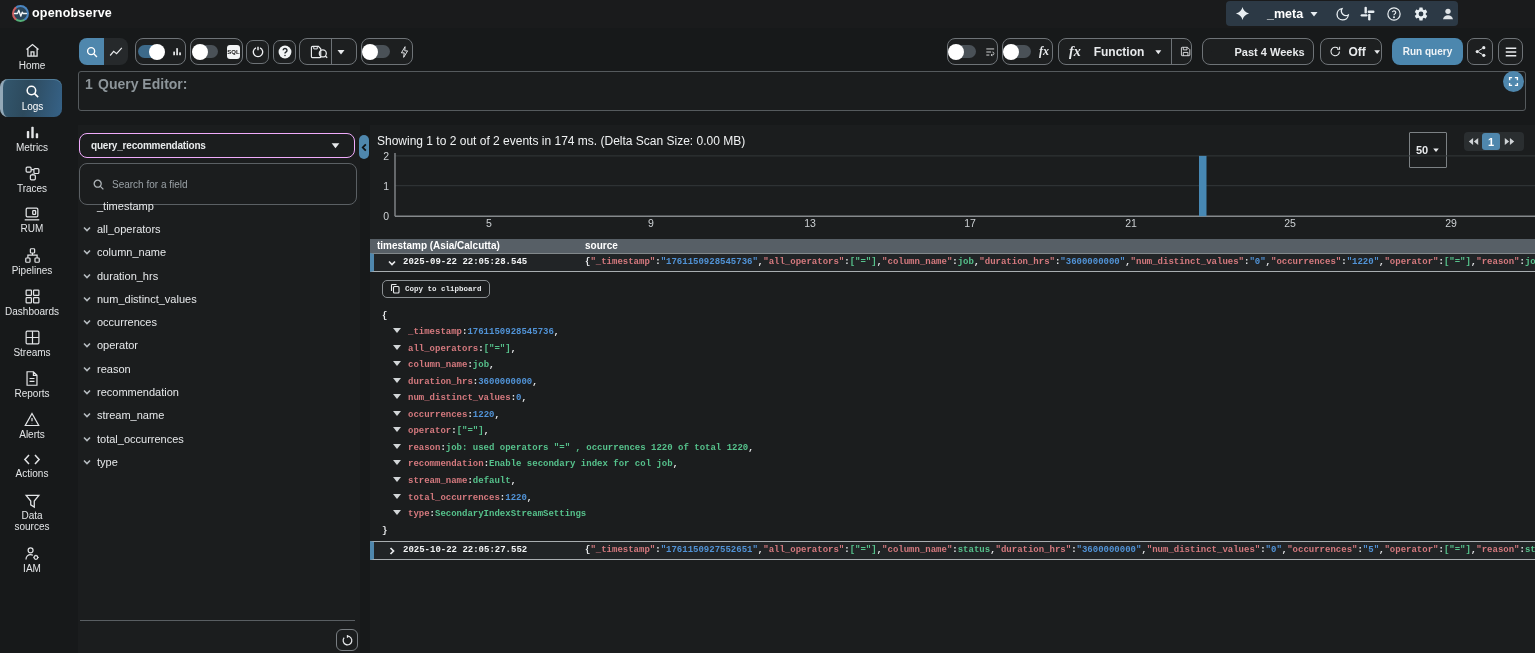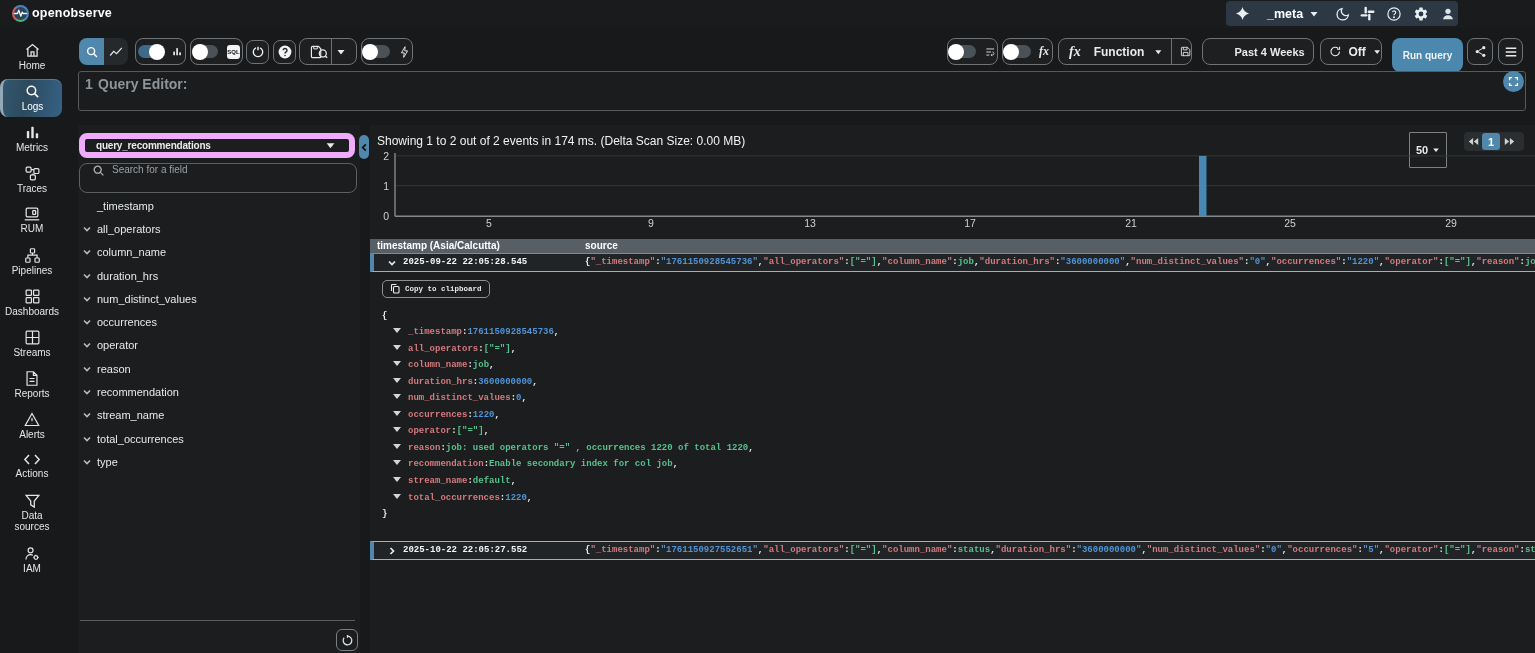--- a/index.html
+++ b/index.html
@@ -305,21 +305,21 @@
     <svg width="15" height="15" viewBox="0 0 24 24" fill="none" stroke="#eef1f3" stroke-width="2.1" style="margin-left:8px">
         <path d="M20.2 12 a8.2 8.2 0 1 1 -2.4-5.8"></path>
         <path d="M20.5 2.8 v4.8 h-4.8" stroke-width="2" fill="none"></path>
       </svg>
     <span style="font-size:12px;font-weight:bold;margin-left:7px;">Off</span>
     <svg width="10" height="10" viewBox="0 0 10 10" style="margin-left:7px">
         <path d="M1.5 3 L8.5 3 L5 7.5 Z" fill="#e8eaec"></path>
       </svg>
   </div>
 
-  <div style="position:absolute;left:1392px;top:38px;width:71px;height:34px;background:#4c87ae;border-radius:8px;display:flex;align-items:center;justify-content:center;font-size:10px;font-weight:bold;color:#eef3f6;">Run query</div>
+  <div style="position:absolute;left:1392px;top:38px;width:71px;height:27px;background:#4c87ae;border-radius:8px;display:flex;align-items:center;justify-content:center;font-size:10px;font-weight:bold;color:#eef3f6;">Run query</div>
 
   <div class="tbox" style="left:1467px;width:26px;border-radius:7px;">
     <svg width="13" height="13" viewBox="0 0 24 24" fill="#e8eaec">
         <circle cx="18" cy="5" r="3"></circle>
         <circle cx="6" cy="12" r="3"></circle>
         <circle cx="18" cy="19" r="3"></circle>
         <path d="M8.5 10.5 L15.5 6.5 M8.5 13.5 L15.5 17.5" stroke="#e8eaec" stroke-width="1.8"></path>
       </svg>
   </div>
 
@@ -332,27 +332,27 @@
 <div id="qed">
   <div style="position:absolute;left:6px;top:4px;font-size:14px;font-weight:bold;color:#8d959a;">1</div>
   <div style="position:absolute;left:19px;top:4px;font-size:14px;font-weight:bold;color:#8d959a;">Query Editor:</div>
   <div style="position:absolute;right:1px;top:-1px;width:21px;height:21px;border-radius:50%;background:#4f87ad;display:flex;align-items:center;justify-content:center;">
     <svg width="11" height="11" viewBox="0 0 24 24" fill="none" stroke="#fff" stroke-width="3">
         <path d="M9 3.5 H3.5 V9 M15 3.5 H20.5 V9 M9 20.5 H3.5 V15 M15 20.5 H20.5 V15"></path>
       </svg>
   </div>
 </div>
 <div id="fields">
-  <div style="position:absolute;left:1px;top:8px;width:276px;height:25px;border:6px solid #f0abfc;border-radius:8px;display:flex;align-items:center;">
+  <div style="position:absolute;left:1px;top:8px;width:276px;height:25px;border:1px solid #f0abfc;border-radius:8px;display:flex;align-items:center;">
     <span style="font-size:10px;font-weight:bold;letter-spacing:-0.2px;margin-left:11px;">query_recommendations</span>
     <svg width="11" height="11" viewBox="0 0 10 10" style="position:absolute;right:13px;">
         <path d="M1.5 3 L8.5 3 L5 7.5 Z" fill="#e8eaec"></path>
       </svg>
   </div>
-  <div style="position:absolute;left:1px;top:38px;width:278px;height:30px;border:1px solid #5b6064;border-radius:8px;display:flex;align-items:flex-start;">
+  <div style="position:absolute;left:1px;top:38px;width:278px;height:42px;border:1px solid #5b6064;border-radius:8px;display:flex;align-items:center;">
     <svg width="13" height="13" viewBox="0 0 24 24" fill="none" stroke="#aeb4b8" stroke-width="2.4" style="margin-left:12px">
         <circle cx="10.5" cy="10.5" r="6.5"></circle>
         <path d="M15.5 15.5 L21 21"></path>
       </svg>
     <span style="font-size:10px;color:#9aa1a6;margin-left:7px;">Search for a field</span>
   </div>
   <div id="flist" style="position:absolute;left:0;top:69px;width:279px;">
     <div class="frow">
         <span style="margin-left:19px;">_timestamp</span>
       </div>
@@ -465,20 +465,21 @@
         <div class="jline"><span class="tri"></span><span class="jr">all_operators</span>:<span class="jg">["="]</span>,</div>
         <div class="jline"><span class="tri"></span><span class="jr">column_name</span>:<span class="jg">job</span>,</div>
         <div class="jline"><span class="tri"></span><span class="jr">duration_hrs</span>:<span class="jb">3600000000</span>,</div>
         <div class="jline"><span class="tri"></span><span class="jr">num_distinct_values</span>:<span class="jb">0</span>,</div>
         <div class="jline"><span class="tri"></span><span class="jr">occurrences</span>:<span class="jb">1220</span>,</div>
         <div class="jline"><span class="tri"></span><span class="jr">operator</span>:<span class="jg">["="]</span>,</div>
         <div class="jline"><span class="tri"></span><span class="jr">reason</span>:<span class="jg">job: used operators "=" , occurrences 1220 of total 1220</span>,</div>
         <div class="jline"><span class="tri"></span><span class="jr">recommendation</span>:<span class="jg">Enable secondary index for col job</span>,</div>
         <div class="jline"><span class="tri"></span><span class="jr">stream_name</span>:<span class="jg">default</span>,</div>
         <div class="jline"><span class="tri"></span><span class="jr">total_occurrences</span>:<span class="jb">1220</span>,</div>
+        <div class="jline"><span class="tri"></span><span class="jr">type</span>:<span class="jg">SecondaryIndexStreamSettings</span></div>
         <div class="jline" style="margin-left:12px;">}</div>
       </div>
     </div>
     <div class="lrow" style="height:19px;border-top:1px solid #a9aeb1;border-bottom:1px solid #a9aeb1;">
       <svg class="chev" width="10" height="10" viewBox="0 0 10 10" fill="none" stroke="#e8eaec" stroke-width="1.7">
           <path d="M3.5 2 L6.5 5 L3.5 8"></path>
         </svg>
       <span class="ts">2025-10-22 22:05:27.552</span>
       <span class="src">{<span class="jr">"_timestamp"</span>:<span class="jb">"1761150927552651"</span>,<span class="jr">"all_operators"</span>:<span class="jg">["="]</span>,<span class="jr">"column_name"</span>:<span class="jg">status</span>,<span class="jr">"duration_hrs"</span>:<span class="jb">"3600000000"</span>,<span class="jr">"num_distinct_values"</span>:<span class="jb">"0"</span>,<span class="jr">"occurrences"</span>:<span class="jb">"5"</span>,<span class="jr">"operator"</span>:<span class="jg">["="]</span>,<span class="jr">"reason"</span>:<span class="jg">status: used operators "=" , occurrences 5 o</span></span>
     </div>

